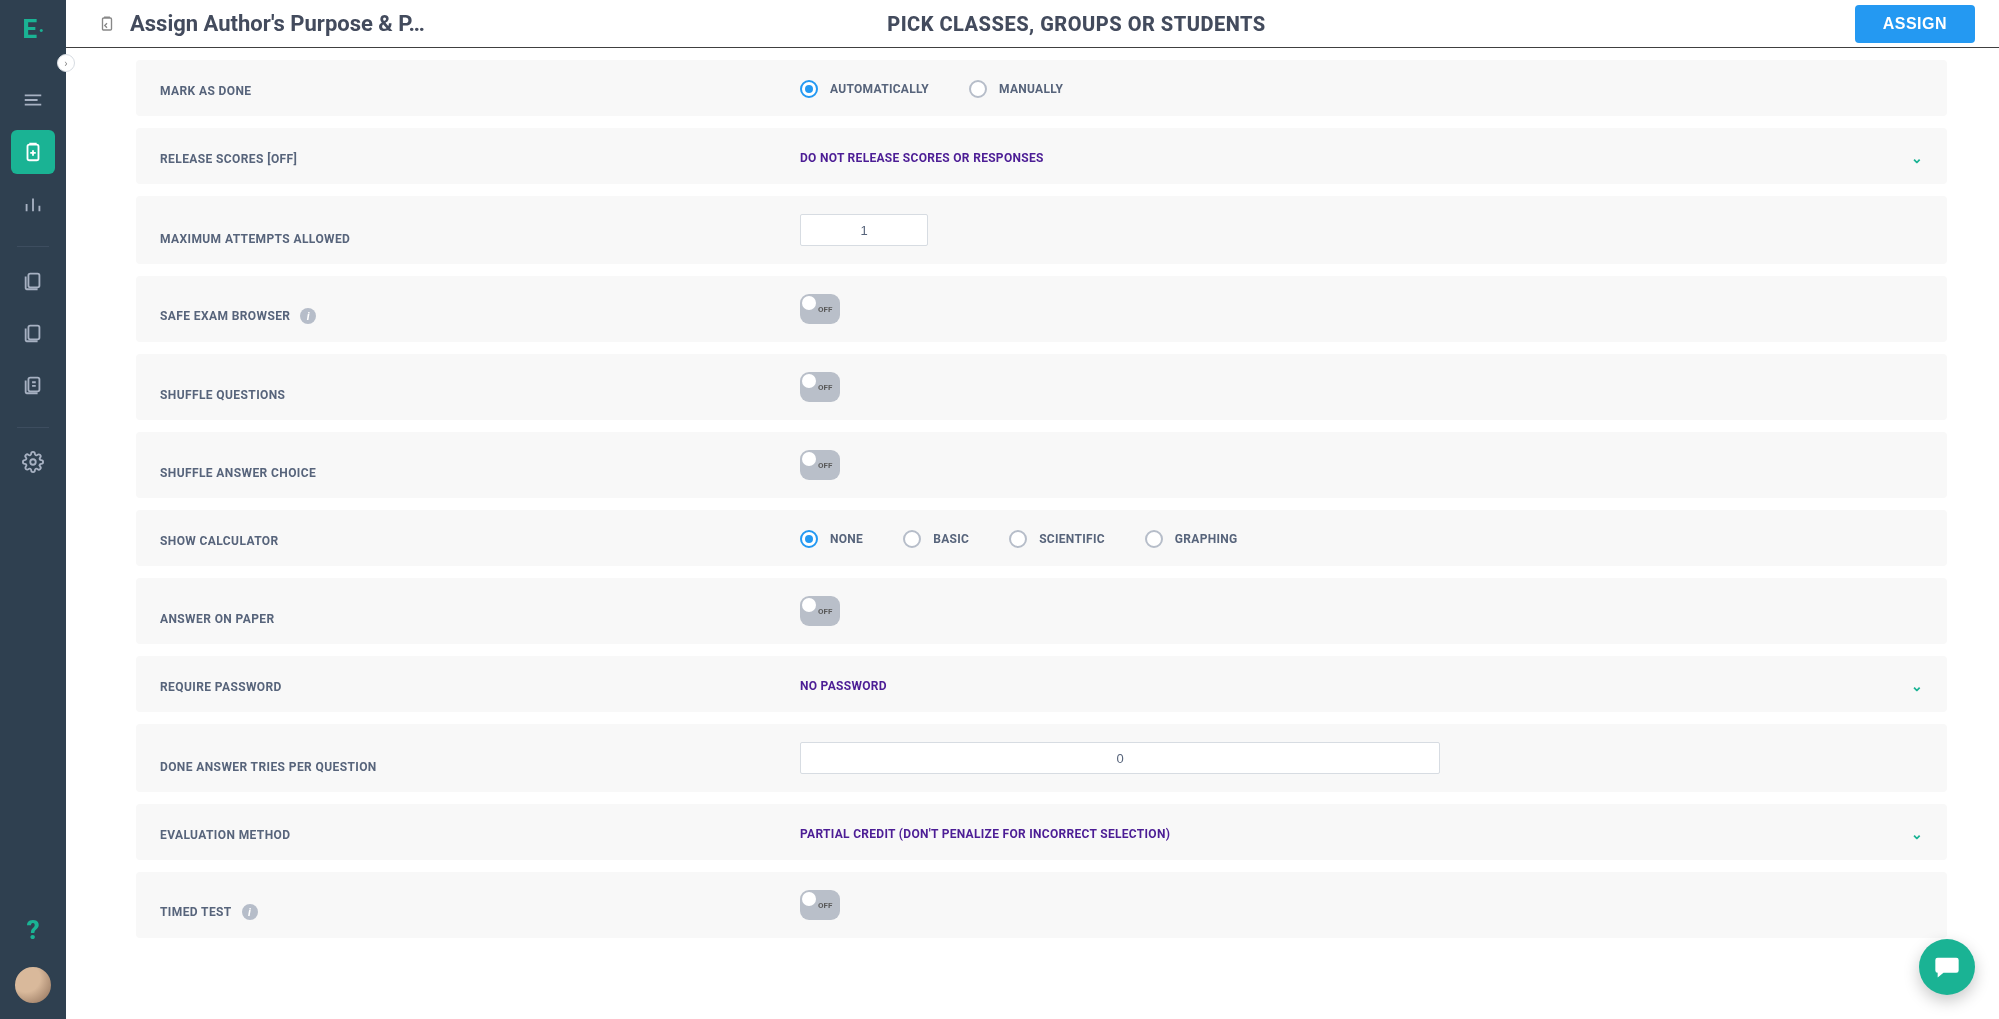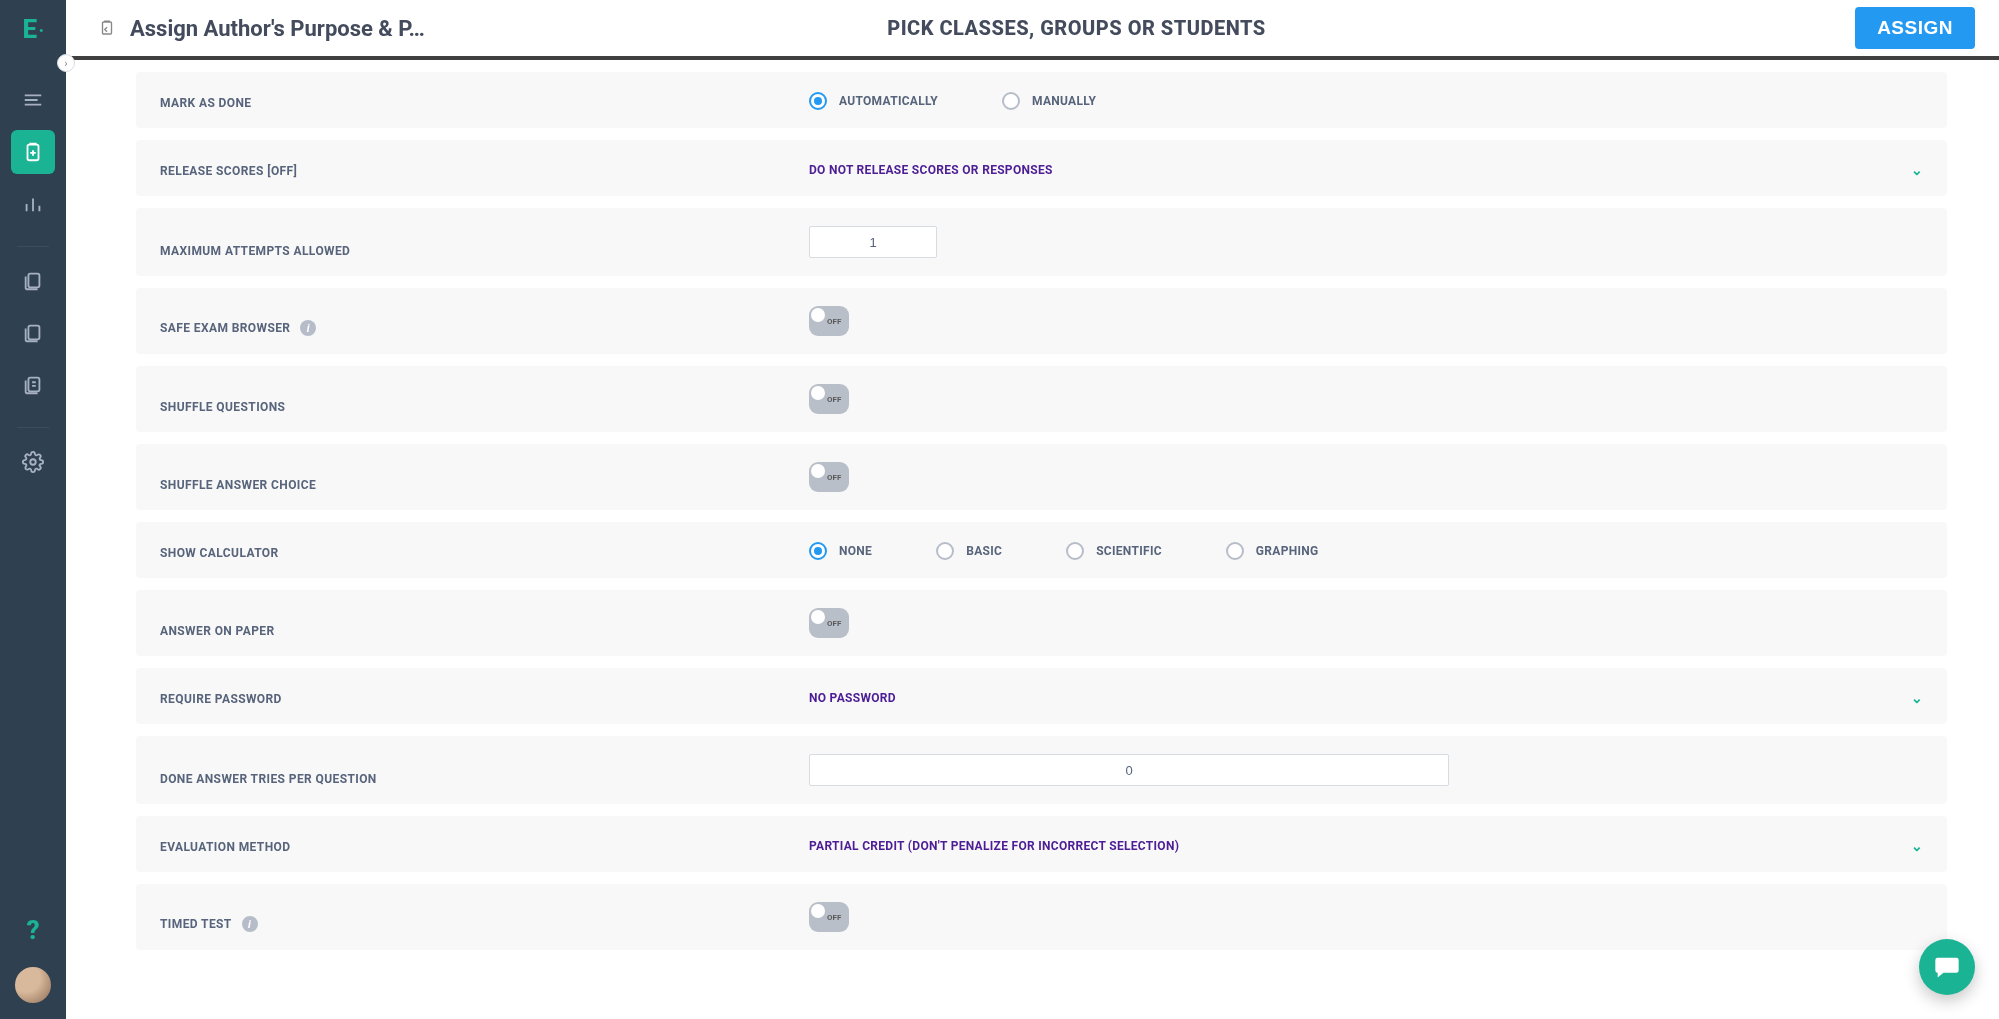--- a/index.html
+++ b/index.html
@@ -62,22 +62,22 @@
     display: flex; align-items: center; justify-content: center;
     font-size: 11px;
     color: #888;
     cursor: pointer;
     z-index: 5;
   }
 
   
   .main { flex: 1; display: flex; flex-direction: column; min-width: 0; }
   .header {
-    height: 60px;
-    border-bottom: 4px solid #404040;
+    height: 48px;
+    border-bottom: 1px solid #404040;
     display: flex; align-items: center;
     padding: 0 24px 0 32px;
     gap: 20px;
     position: relative;
   }
   .header-left { display: flex; align-items: center; gap: 14px; min-width: 0; }
   .header-icon { width: 18px; height: 18px; color: #888; flex-shrink: 0; }
   .header-title {
     font-size: 22px; font-weight: 700; color: #434b5d;
     white-space: nowrap; overflow: hidden; text-overflow: ellipsis;
@@ -87,22 +87,22 @@
     position: absolute; left: 50%; transform: translateX(-50%);
     font-size: 20px; font-weight: 800; letter-spacing: 0.5px;
     color: #434b5d;
     margin-left: 44px;
   }
   .assign-btn {
     margin-left: auto;
     background: #2499f2;
     color: #fff;
     border: none;
-    padding: 10px 22px;
-    font-size: 19px;
+    padding: 10px 28px;
+    font-size: 16px;
     font-weight: 600;
     letter-spacing: 0.5px;
     border-radius: 4px;
     cursor: pointer;
   }
 
   .content {
     flex: 1;
     overflow-y: auto;
     padding: 12px 52px 20px 70px;
@@ -126,21 +126,21 @@
     display: flex; align-items: center; gap: 10px;
   }
   .info-icon {
     width: 16px; height: 16px; border-radius: 50%;
     background: #b6bdc9;
     color: #fff;
     font-size: 11px; font-style: italic; font-weight: 700;
     display: inline-flex; align-items: center; justify-content: center;
     cursor: pointer;
   }
-  .row-control { flex: 1; display: flex; align-items: center; gap: 64px; font-size: 12px; font-weight: 700; color: #57647b; letter-spacing: 0.3px; margin-left: 9px; }
+  .row-control { flex: 1; display: flex; align-items: center; gap: 40px; font-size: 12px; font-weight: 700; color: #57647b; letter-spacing: 0.3px; }
 
   
   .radio { display: flex; align-items: center; gap: 12px; cursor: pointer; }
   .radio-ind {
     width: 18px; height: 18px; border-radius: 50%;
     border: 2px solid #b6bdc9;
     display: flex; align-items: center; justify-content: center;
     background: #fff;
   }
   .radio.selected .radio-ind { border-color: #2499f2; }

